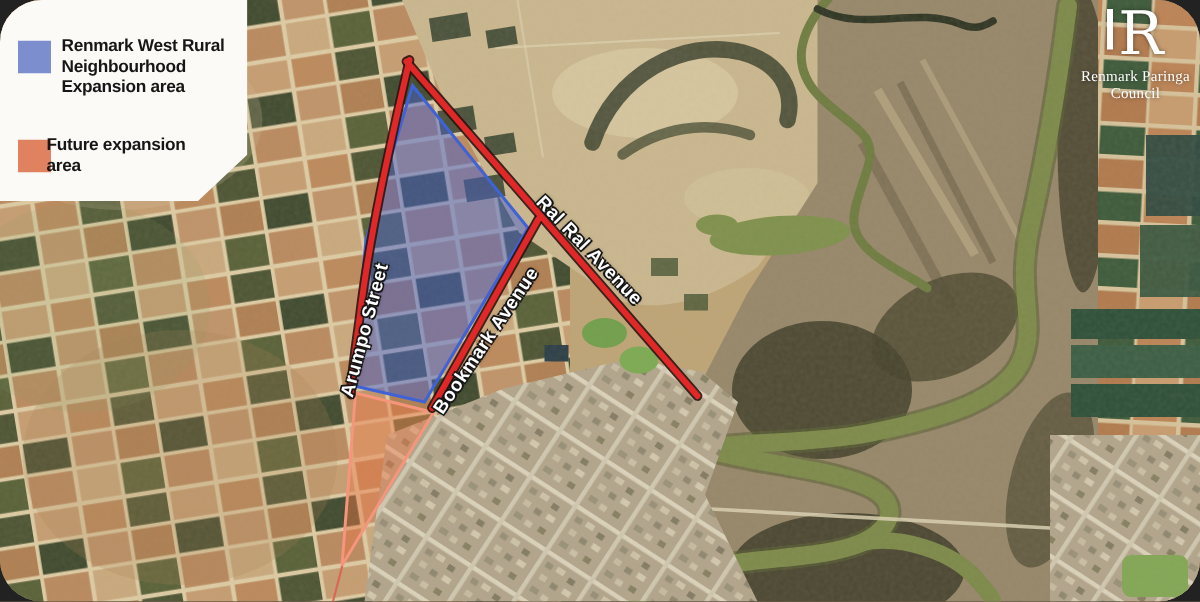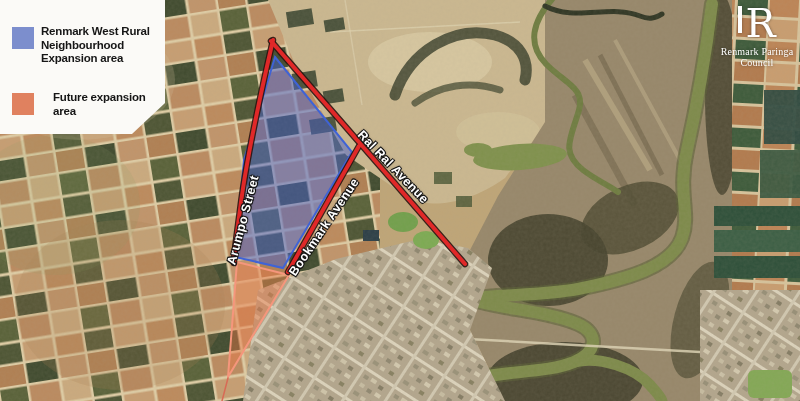--- a/index.html
+++ b/index.html
@@ -1,34 +1,34 @@
 <!DOCTYPE html>
 <html><head>
 <meta charset="utf-8">
 <style>
   html,body{margin:0;padding:0;background:#222;}
-  .stage{position:relative;width:800px;height:401px;overflow:hidden;font-family:"Liberation Sans",sans-serif;}
+  .stage{position:relative;width:800px;height:401px;overflow:hidden;font-family:"Liberation Sans",sans-serif;border-radius:28px;}
   .stage svg.map{position:absolute;left:0;top:0;display:block;}
 
   
   .legend{
     position:absolute;left:0;top:0;width:165px;height:134px;
     background:#fbfaf7;
     clip-path:polygon(0 0,100% 0,100% 103px,132px 100%,0 100%);
     z-index:30;
   }
   .legend .swatch{position:absolute;display:block;}
   .legend-label{
     position:absolute;font-weight:bold;font-size:11.5px;line-height:13.5px;
     letter-spacing:-0.2px;color:#161616;white-space:pre-line;
   }
   .sw1{left:12px;top:27px;}
   .lb1{left:41px;top:25px;}
   .sw2{left:12px;top:93px;}
-  .lb2{left:53px;top:91px;}
+  .lb2{left:31px;top:91px;}
 
   
   .street-label{
     position:absolute;z-index:20;color:#fff;font-weight:bold;font-size:12.5px;
     letter-spacing:.4px;white-space:nowrap;
     text-shadow:-1px -1px 0 #151515,1px -1px 0 #151515,-1px 1px 0 #151515,1px 1px 0 #151515,0 0 3px rgba(0,0,0,.65);
     transform-origin:center center;
   }
   .lab-arumpo{left:243px;top:220px;transform:translate(-50%,-50%) rotate(-75deg);}
   .lab-bookmark{left:324px;top:227px;transform:translate(-50%,-50%) rotate(-56deg);}

